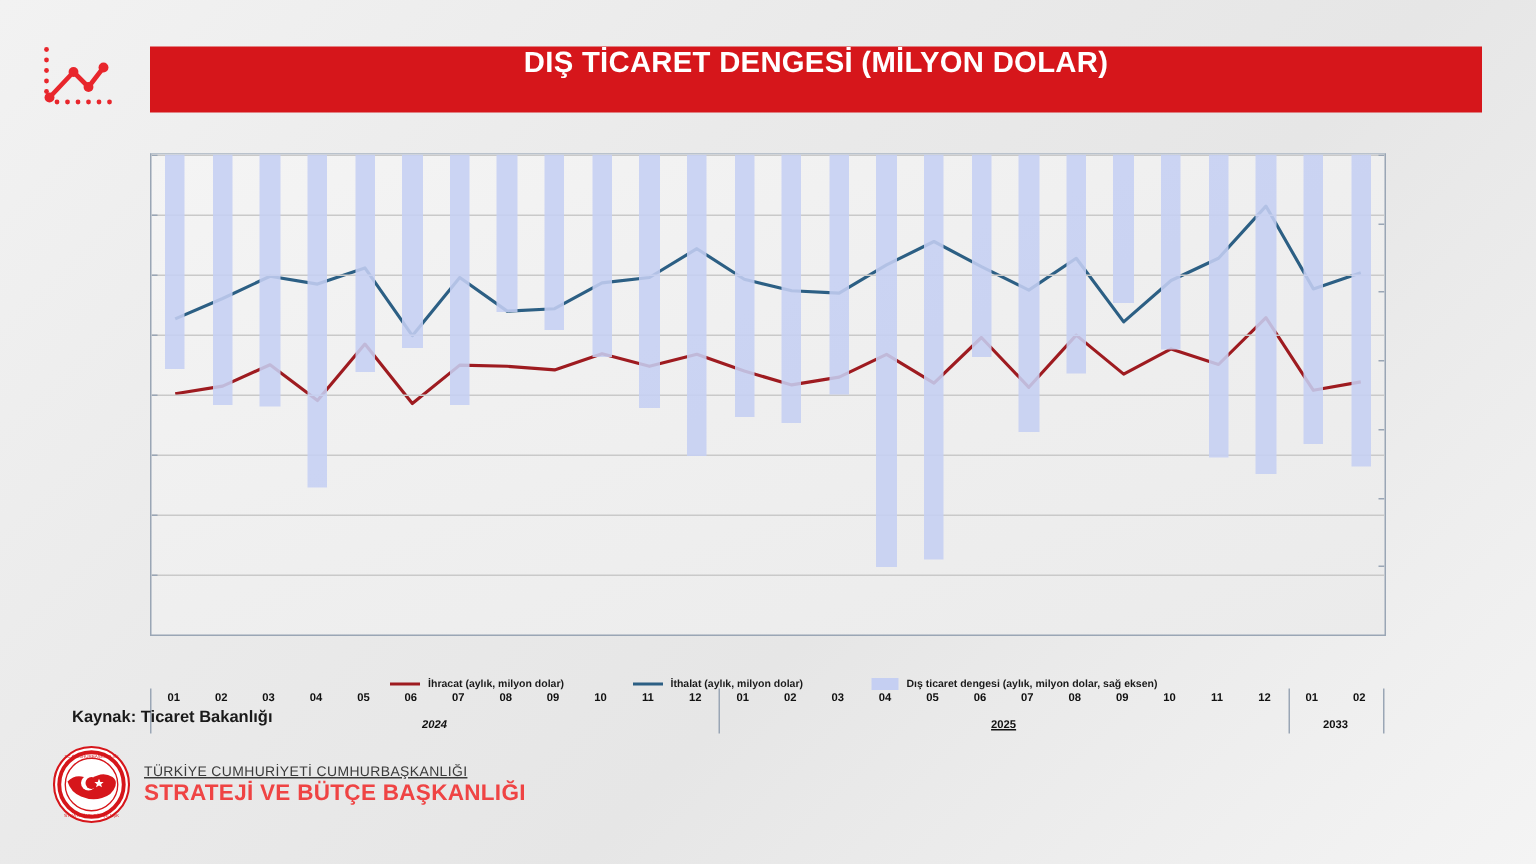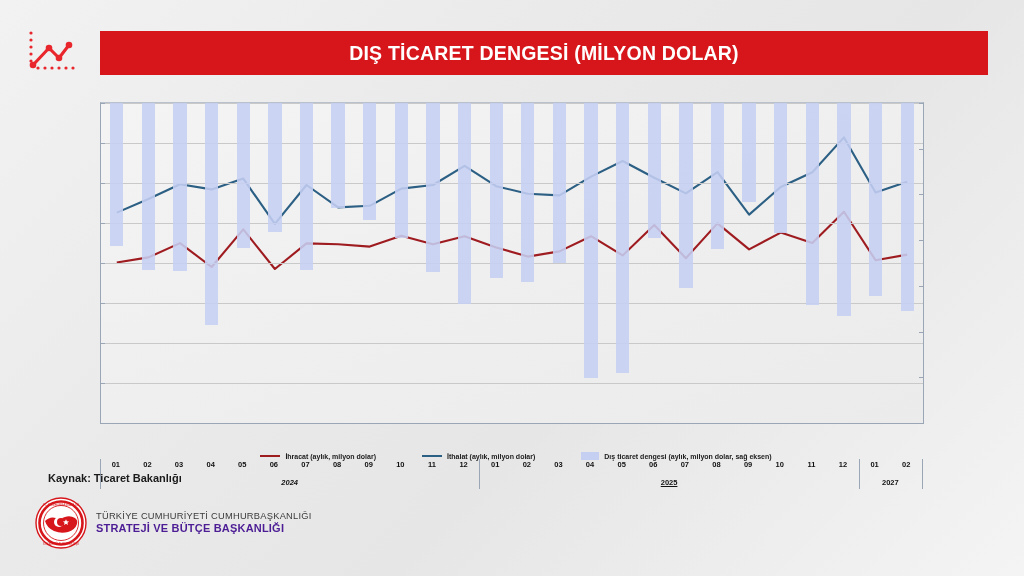--- a/index.html
+++ b/index.html
@@ -7,21 +7,21 @@
     width:1024px;height:576px;overflow:hidden;
     font-family:"Liberation Sans", sans-serif;
     background:linear-gradient(135deg,#f2f2f2 0%,#eaeaea 35%,#e6e6e6 60%,#f4f4f4 100%);
   }
   .slide{position:relative;width:1024px;height:576px;}
 
   
   .logo-mark{position:absolute;left:25px;top:27px;width:70px;height:52px;}
   .title-bar{
     position:absolute;left:100px;top:31px;width:888px;height:44px;
-    background:#d6161b;display:flex;align-items:center;justify-content:center;
+    background:#d6161b;display:flex;align-items:flex-start;justify-content:center;
   }
   .title-bar .title{
     color:#ffffff;font-size:19.5px;font-weight:bold;letter-spacing:.2px;
   }
 
   
   .chart-area{position:absolute;left:46px;top:92px;width:940px;height:360px;}
   .plot{
     position:absolute;left:54px;top:10px;right:62px;height:320px;
     background:linear-gradient(160deg,#f4f4f4 0%,#efefef 50%,#ebebeb 100%);
@@ -55,22 +55,22 @@
   .lg{display:flex;align-items:center;gap:5px;}
   .lg .swatch-line{width:20px;height:2.5px;display:block;}
   .lg .swatch-box{width:18px;height:8px;display:block;background:#ccd6f5;}
   .lg .lgtxt{font-size:7px;font-weight:bold;color:#1a1a1a;white-space:nowrap;}
 
   
   .source{position:absolute;left:48px;top:472px;font-size:11px;font-weight:bold;color:#1a1a1a;}
   .org{position:absolute;left:35px;top:497px;display:flex;align-items:center;gap:9px;}
   .seal{width:52px;height:52px;flex:0 0 52px;}
   .org-text{display:flex;flex-direction:column;justify-content:center;line-height:1.15;}
-  .org-l1{font-size:9.3px;color:#3a3a3a;letter-spacing:.25px;}
-  .org-l2{font-size:11px;font-weight:bold;color:#4c1d95;letter-spacing:.2px;}
+  .org-l1{font-size:9.3px;color:#3a3a3a;letter-spacing:.25px;text-decoration:underline;}
+  .org-l2{font-size:15px;font-weight:bold;color:#ef4444;letter-spacing:.2px;}
 </style>
 </head>
 <body>
 
 <div class="slide">
 
   <div class="logo-mark">
     <svg viewBox="0 0 70 52" width="70" height="52" aria-hidden="true">
       <g fill="#e8262c">
         <circle cx="6" cy="6" r="1.6"></circle>
@@ -181,21 +181,21 @@
         <div class="xlab" style="left: 616.5px;">08</div>
         <div class="xlab" style="left: 648.115px;">09</div>
         <div class="xlab" style="left: 679.731px;">10</div>
         <div class="xlab" style="left: 711.346px;">11</div>
         <div class="xlab" style="left: 742.962px;">12</div>
         <div class="xlab" style="left: 774.577px;">01</div>
         <div class="xlab" style="left: 806.192px;">02</div>
         <div class="ylab-year" style="left: 189.692px; font-style: italic;">2024</div>
         <div class="ylab-year" style="left: 569.077px; text-decoration: underline;">2025</div>
         <div class="ysep" style="left: 379.385px;"></div>
-        <div class="ylab-year" style="left: 790.385px;">2027</div>
+        <div class="ylab-year" style="left: 790.385px;">2033</div>
         <div class="ysep" style="left: 758.769px;"></div>
         <div class="ysep" style="left: 0px;"></div>
         <div class="ysep" style="left: 822px;"></div>
       </div>
   </div>
 
   <div class="legend" id="legend">
       <div class="lg">
         <span class="swatch-line" style="background: rgb(158, 27, 32);"></span>
         <span class="lgtxt">İhracat (aylık, milyon dolar)</span>

